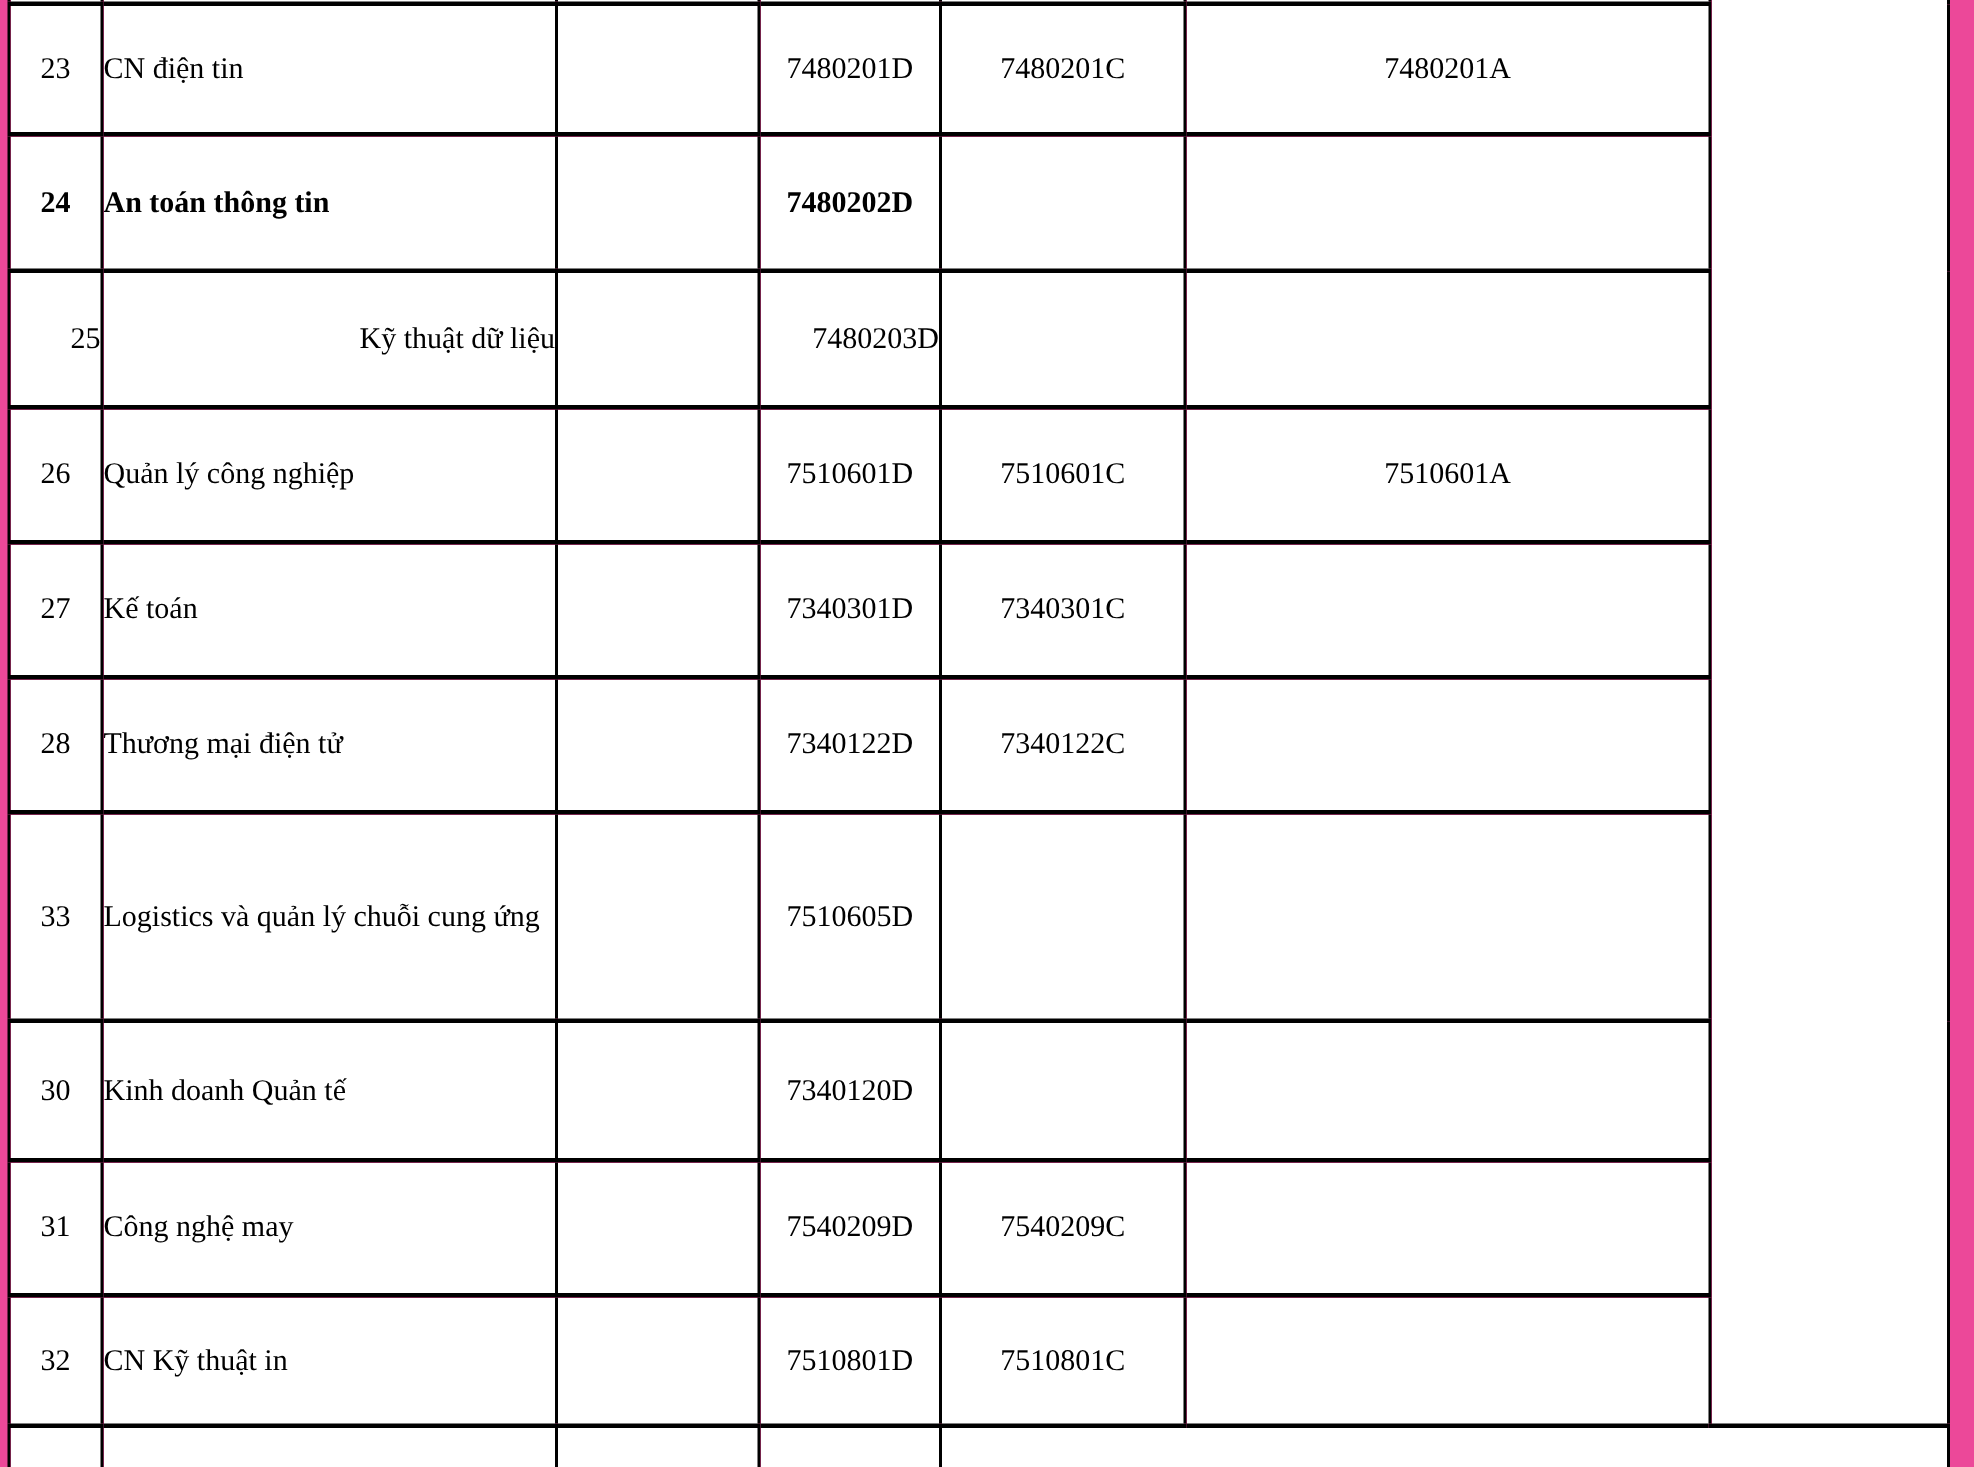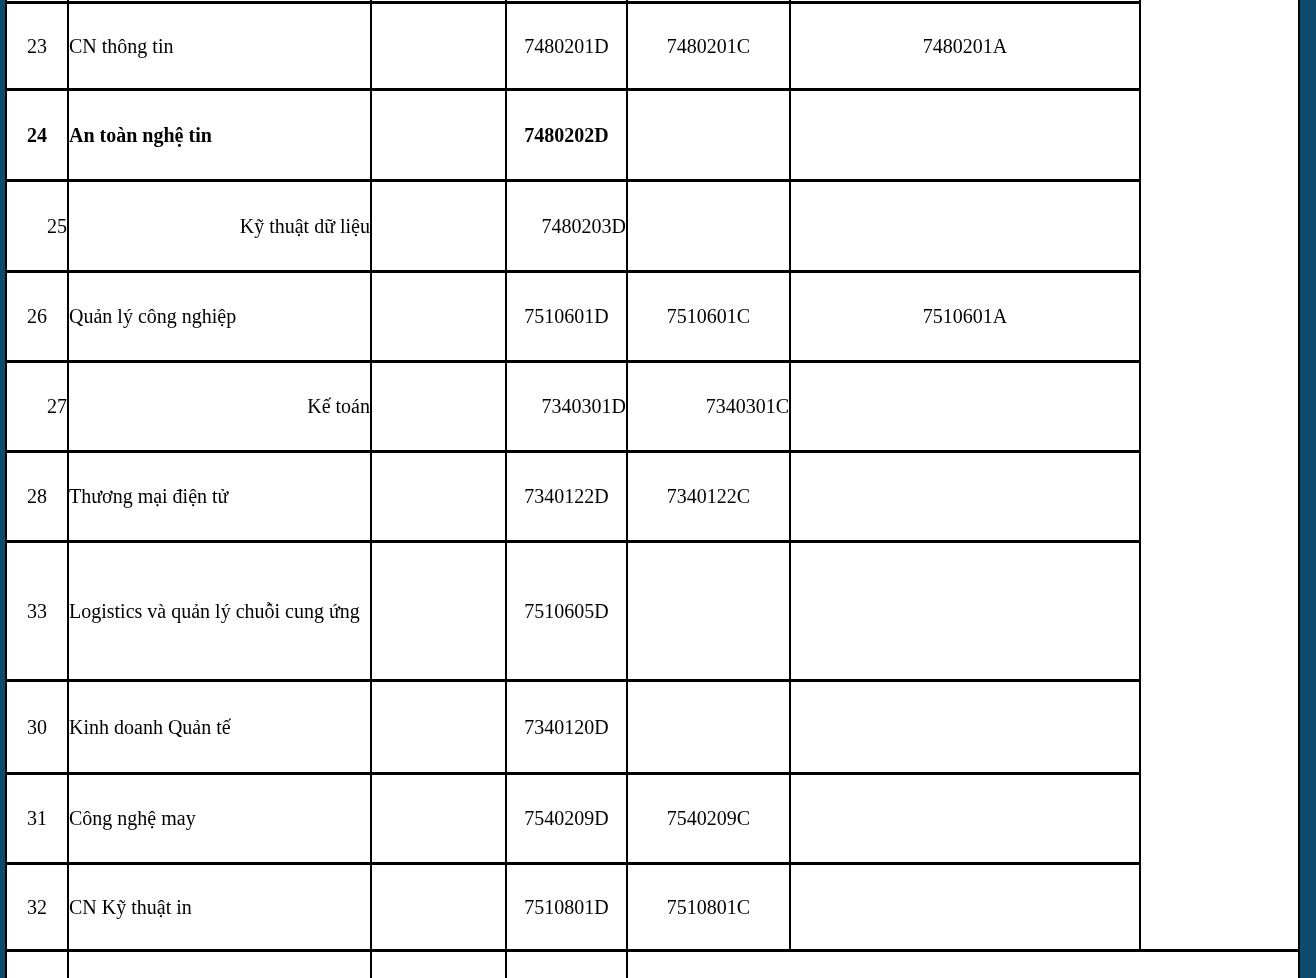--- a/index.html
+++ b/index.html
@@ -4,21 +4,21 @@
 <style>
   html, body {
     margin: 0;
     padding: 0;
     background: #ffffff;
   }
   .page {
     position: relative;
     width: 1316px;
     height: 978px;
-    background: #0c4a6e;
+    background: #ec4899;
     overflow: hidden;
     font-family: "Liberation Serif", serif;
     color: #000000;
   }
   table.doc-table {
     position: absolute;
     top: 0;
     left: 5px;
     border-collapse: collapse;
     table-layout: fixed;
@@ -48,21 +48,21 @@
     border-top: 0;
   }
   .c-stt   { text-align: center; }
   .c-name  { text-align: left; padding: 0 12px 0 14px; }
   .c-code  { text-align: center; }
   
   tbody tr:nth-child(2)  td { height: 84px; }
   tbody tr:nth-child(3)  td { height: 88px; font-weight: bold; }
   tbody tr:nth-child(4)  td { height: 88px; text-align: right; }
   tbody tr:nth-child(5)  td { height: 87px; margin-left: 38px; }
-  tbody tr:nth-child(6)  td { height: 87px; text-align: right; }
+  tbody tr:nth-child(6)  td { height: 87px; }
   tbody tr:nth-child(7)  td { height: 87px; }
   tbody tr:nth-child(8)  td { height: 136px; }
   tbody tr:nth-child(9)  td { height: 90px; margin-left: 45px; }
   tbody tr:nth-child(10) td { height: 87px; }
   tbody tr:nth-child(11) td { height: 84px; }
 </style>
 </head>
 <body>
 
 <div class="page">
@@ -82,30 +82,30 @@
         <td></td>
         <td></td>
         <td></td>
         <td></td>
         <td></td>
         <td class="notes-cell" rowspan="11"></td>
       </tr>
 
   <tr class="data-row">
     <td class="c-stt">23</td>
-    <td class="c-name">CN thông tin</td>
+    <td class="c-name">CN điện tin</td>
     <td class="c-blank"></td>
     <td class="c-code">7480201D</td>
     <td class="c-code">7480201C</td>
     <td class="c-code">7480201A</td>
   </tr>
 
   <tr class="data-row">
     <td class="c-stt">24</td>
-    <td class="c-name">An toàn nghệ tin</td>
+    <td class="c-name">An toán thông tin</td>
     <td class="c-blank"></td>
     <td class="c-code">7480202D</td>
     <td class="c-code"></td>
     <td class="c-code"></td>
   </tr>
 
   <tr class="data-row">
     <td class="c-stt">25</td>
     <td class="c-name">Kỹ thuật dữ liệu</td>
     <td class="c-blank"></td>

